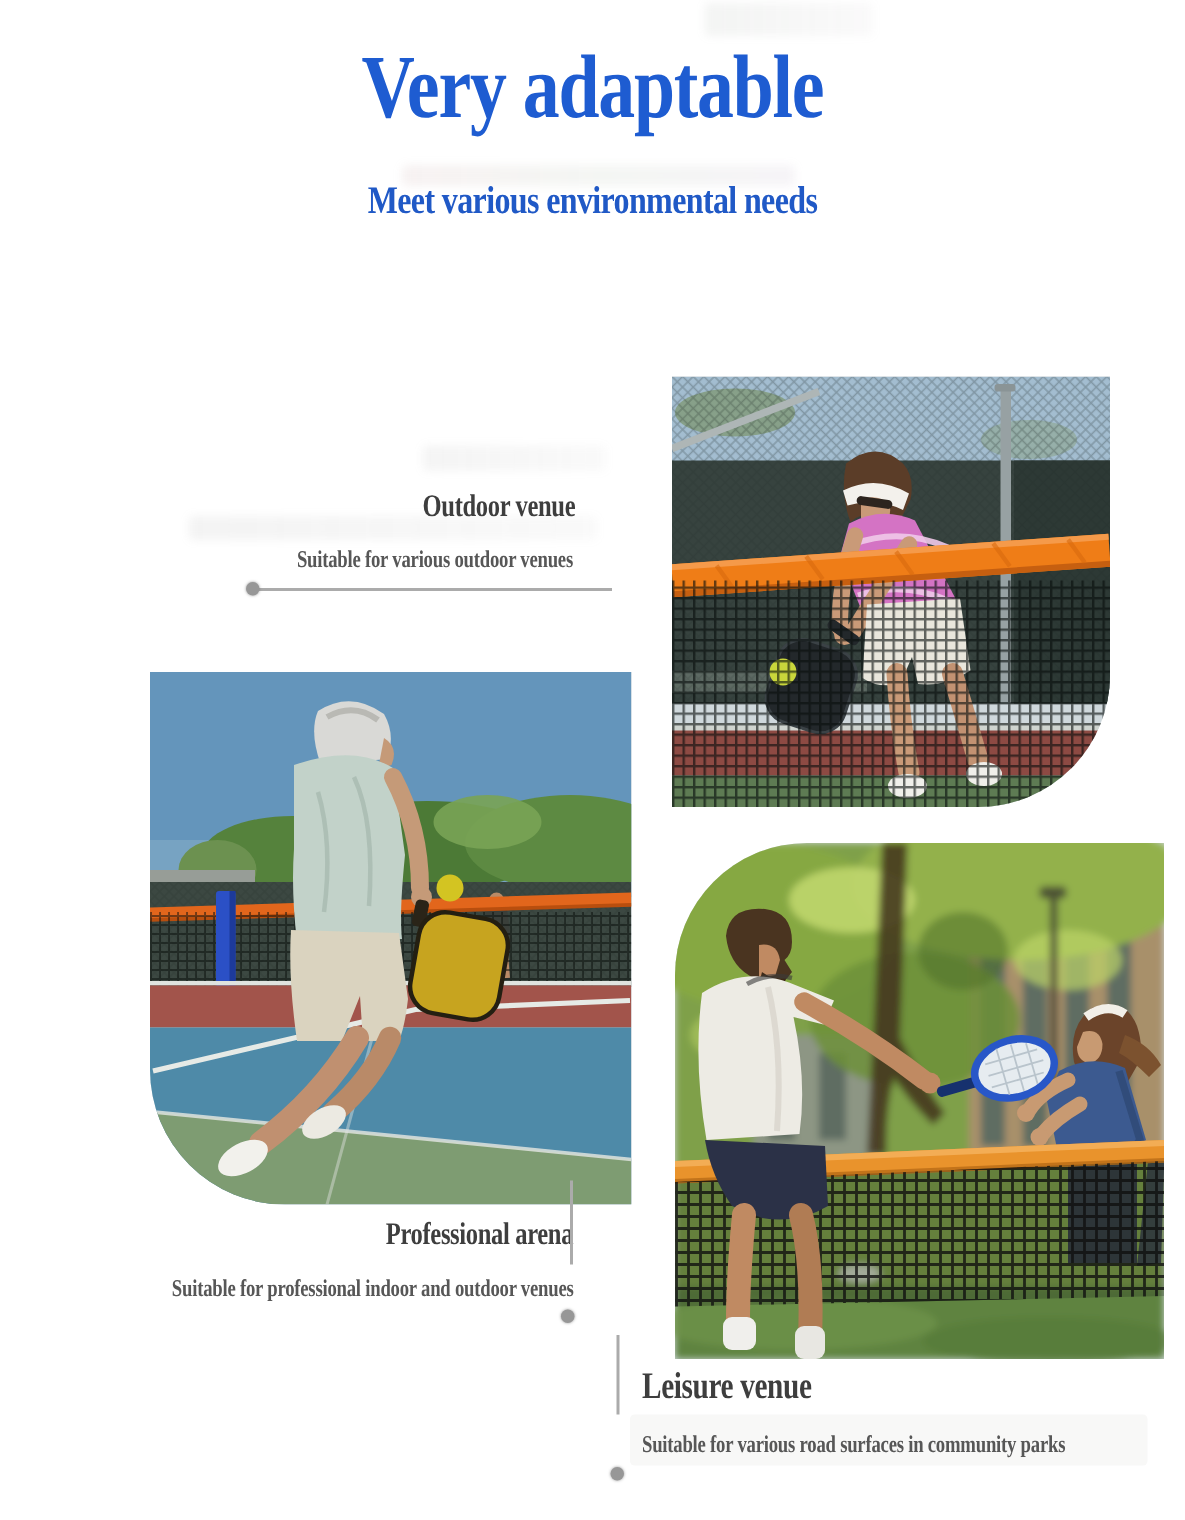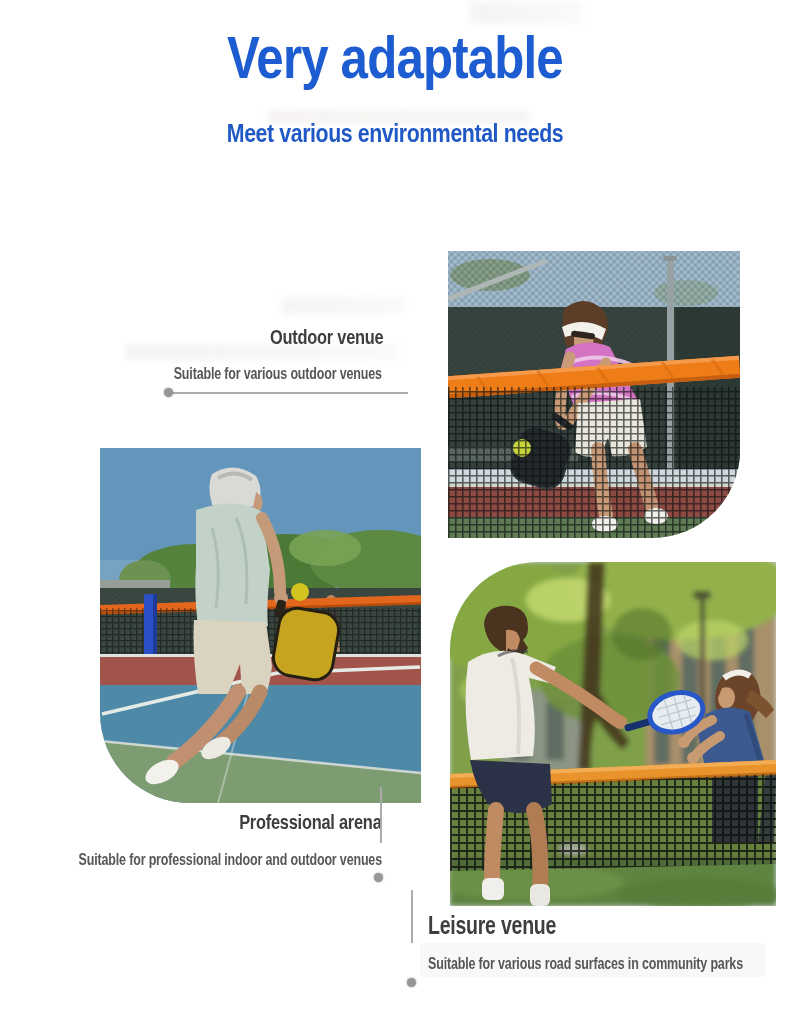--- a/index.html
+++ b/index.html
@@ -1,18 +1,18 @@
 <!DOCTYPE html>
 <html><head>
 <meta charset="utf-8">
 <style>
   html,body{margin:0;padding:0;background:#ffffff;}
   .canvas{
     position:relative;width:790px;height:1013px;overflow:hidden;
-    background:#ffffff;font-family:Liberation Sans, sans-serif;
+    background:#ffffff;font-family:Liberation Serif, serif;
   }
   
   .title{
     position:absolute;left:0;top:28px;width:790px;text-align:center;
     font-size:60px;line-height:60px;font-weight:bold;color:#1e5cd1;
     letter-spacing:-1px;transform:scaleX(0.82);transform-origin:50% 50%;
     white-space:nowrap;
   }
   .subtitle{
     position:absolute;left:0;top:120px;width:790px;text-align:center;

